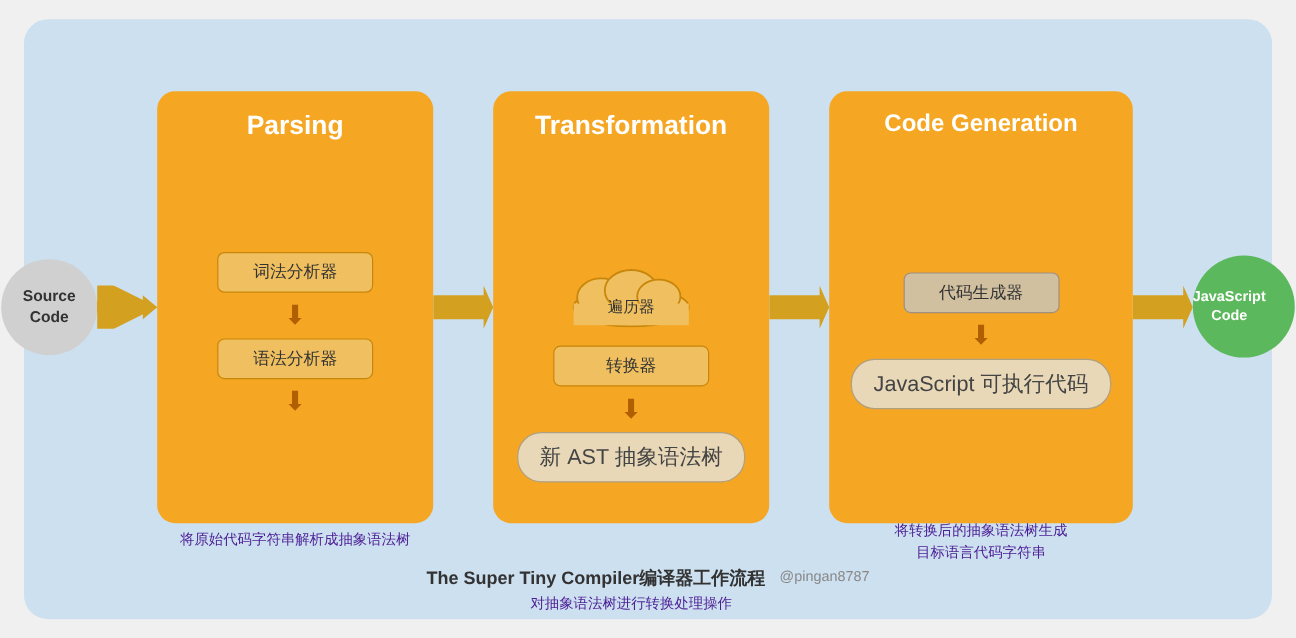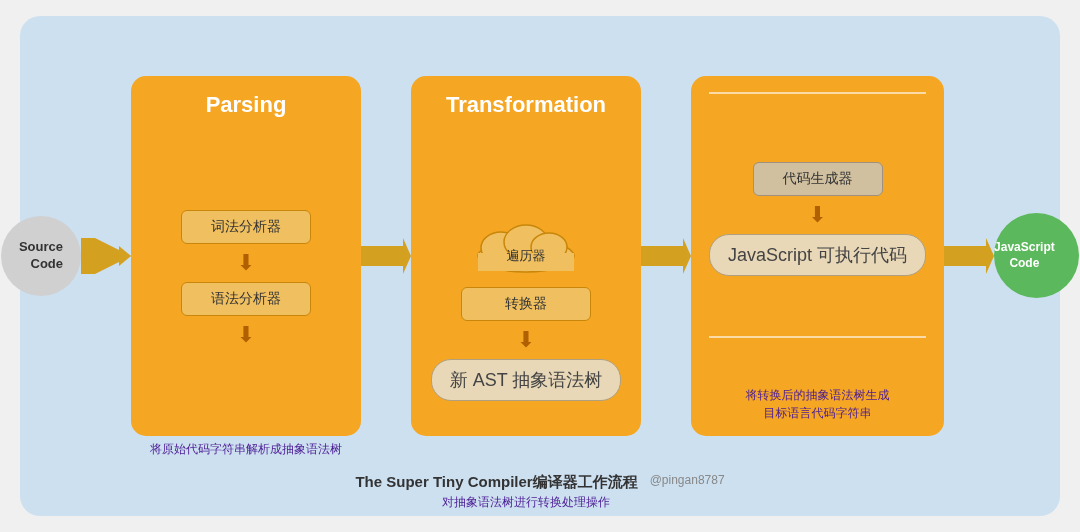--- a/index.html
+++ b/index.html
@@ -161,21 +161,21 @@
       color: #888;
     }
   </style>
 </head>
 <body>
 
 <div class="outer-container">
   <div class="diagram-row">
 
     <div class="source-node">
-      <span style="white-space:pre-line;text-align:right;">Source
+      <span style="white-space:pre-line;">Source
 Code</span>
     </div>
 
     <div class="inter-arrow">
       <svg width="50" height="36" viewBox="0 0 50 36">
         <defs>
           <marker id="ah1" markerWidth="6" markerHeight="6" refX="5" refY="3" orient="auto">
             <path d="M0,0 L0,6 L6,3 z" fill="#d4a020"></path>
           </marker>
         </defs>
@@ -226,20 +226,21 @@
       <div class="panel-footer">对抽象语法树进行转换处理操作</div>
     </div>
 
     <div class="inter-arrow">
       <svg width="50" height="36" viewBox="0 0 50 36">
         <polygon points="0,8 42,8 42,0 50,18 42,36 42,28 0,28" fill="#d4a020"></polygon>
       </svg>
     </div>
 
     <div class="yellow-panel" style="min-width:240px;">
+      <div class="panel-title" style="font-size:20px;">Code Generation</div>
       <div class="panel-divider"></div>
       <div class="panel-content" style="padding-top:20px;">
         <div class="box-item" style="background:#d0c0a0; border-color:#a09080;">代码生成器</div>
         <div class="down-arrow">⬇</div>
         <div class="box-item-light" style="min-width:160px;">JavaScript 可执行代码</div>
       </div>
       <div class="panel-divider" style="margin-top:10px;margin-bottom:6px;"></div>
       <div class="panel-footer" style="white-space:pre-line;">将转换后的抽象语法树生成
 目标语言代码字符串</div>
     </div>

